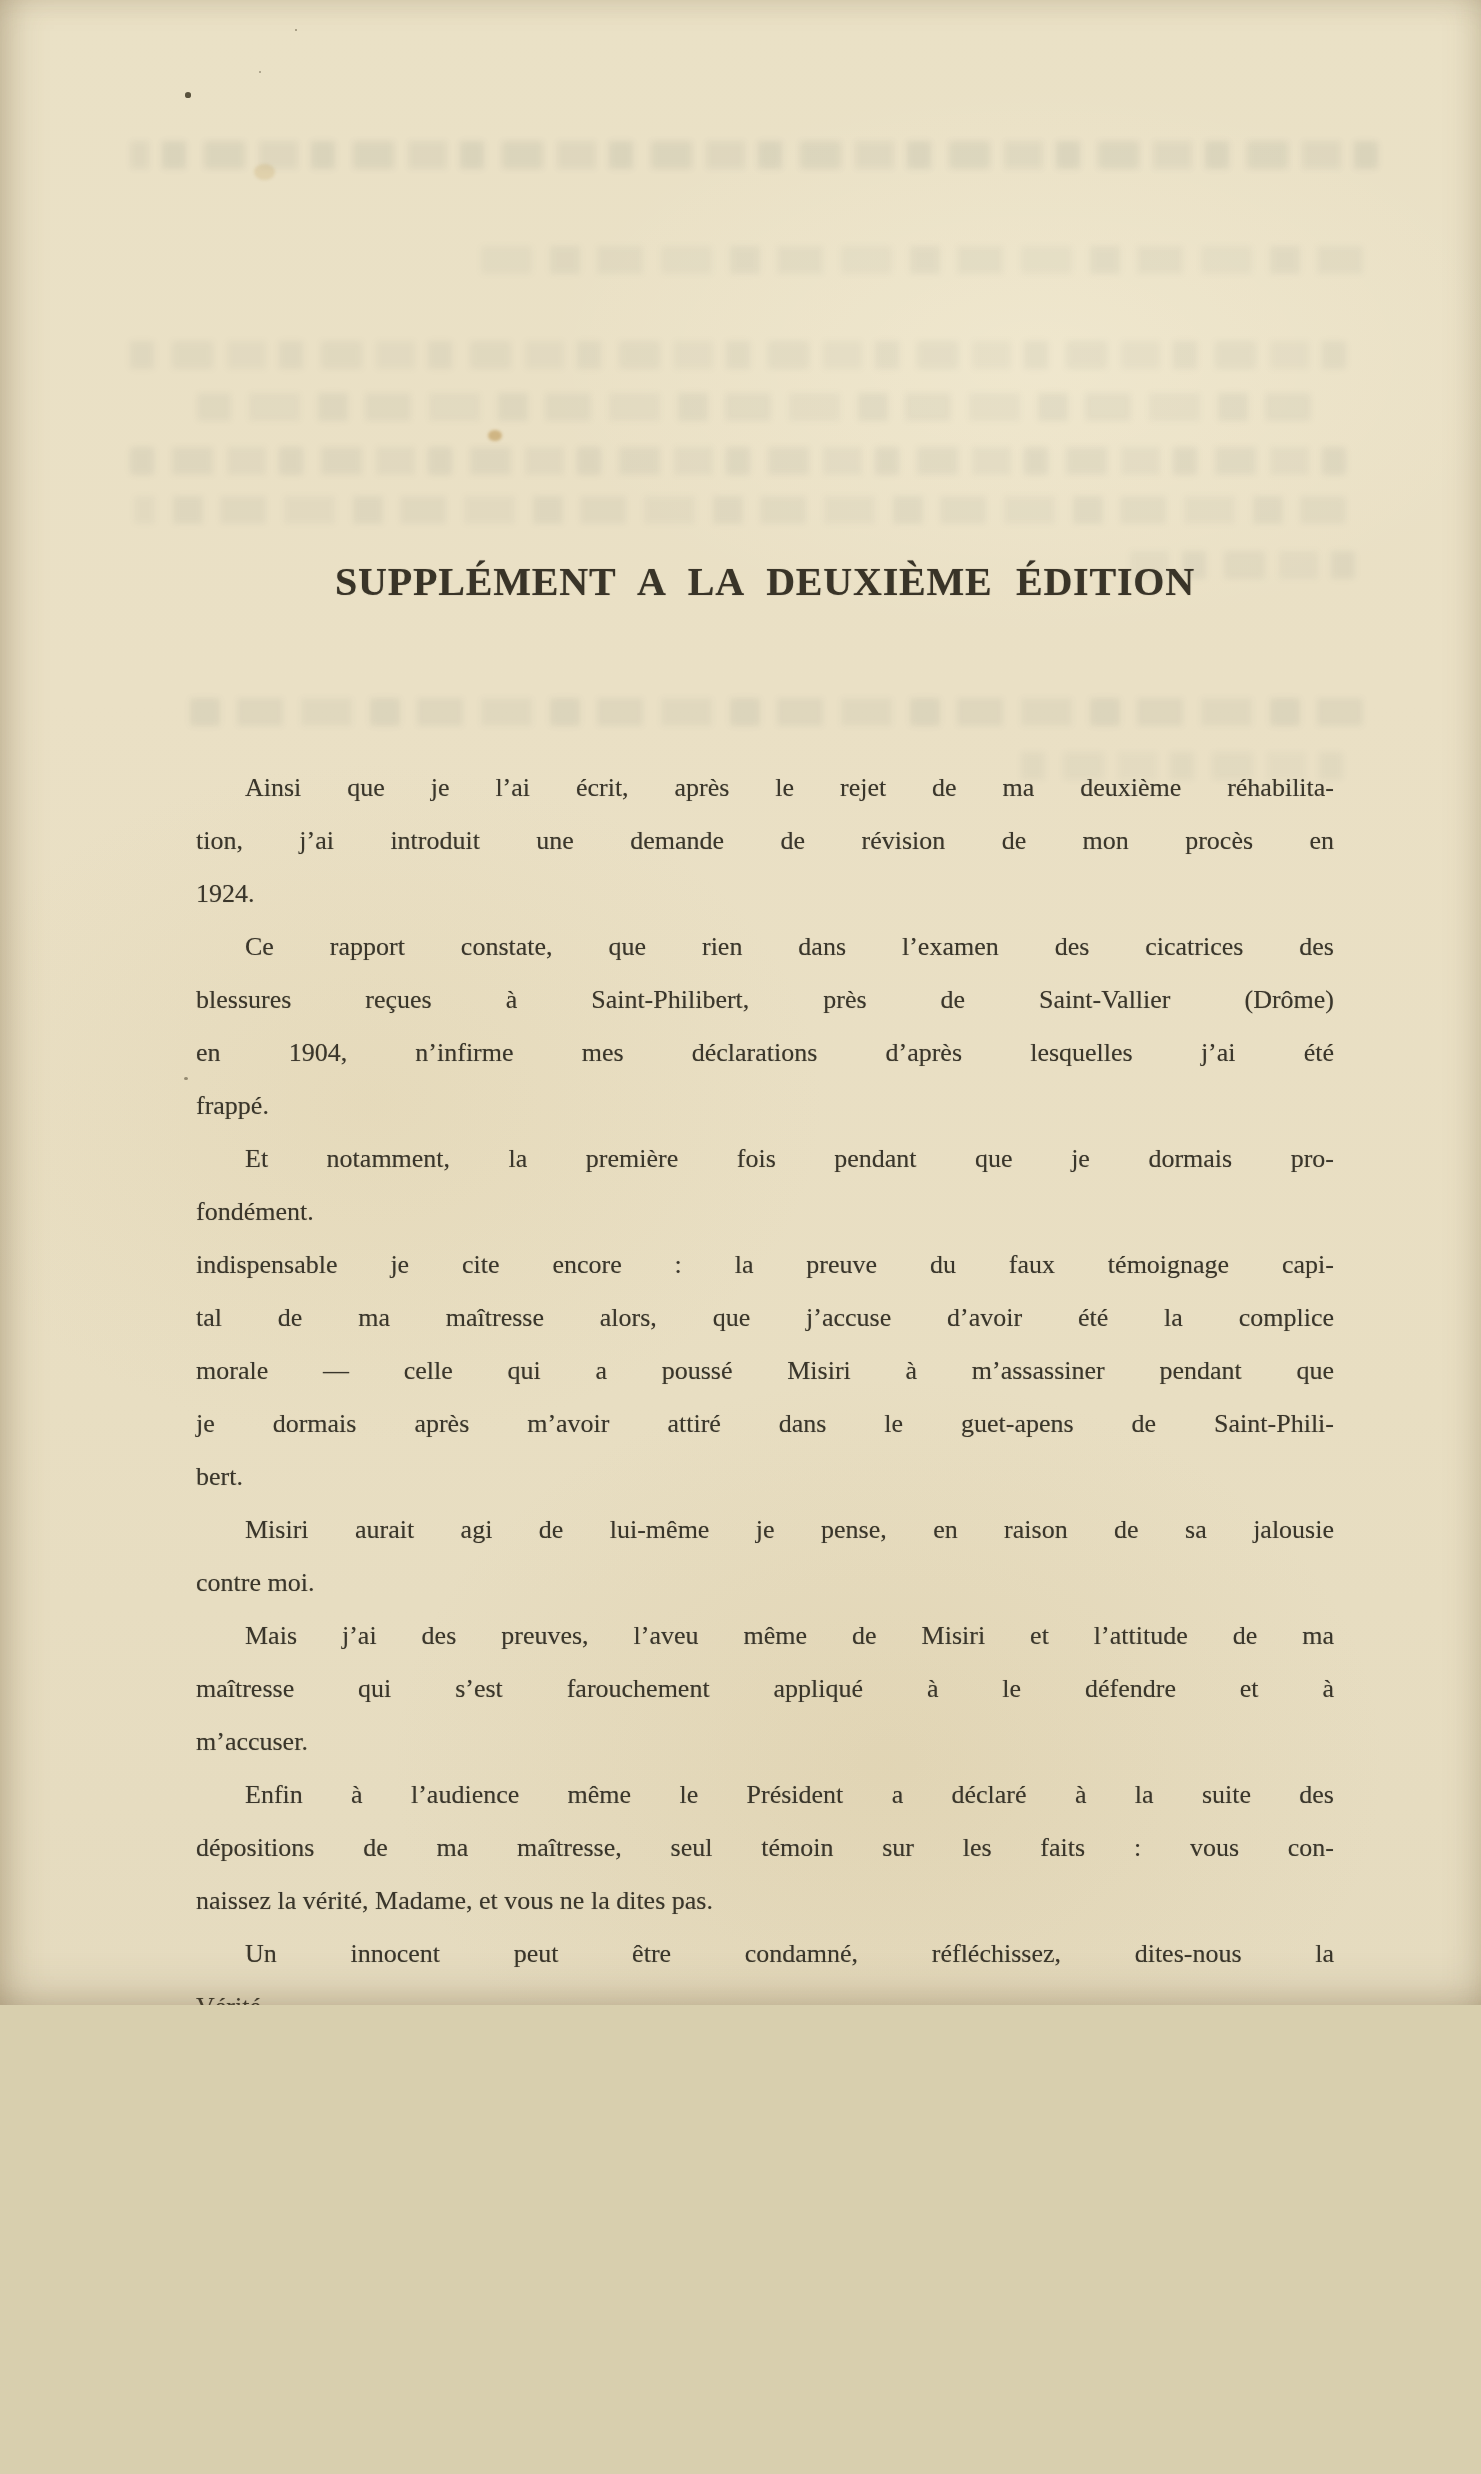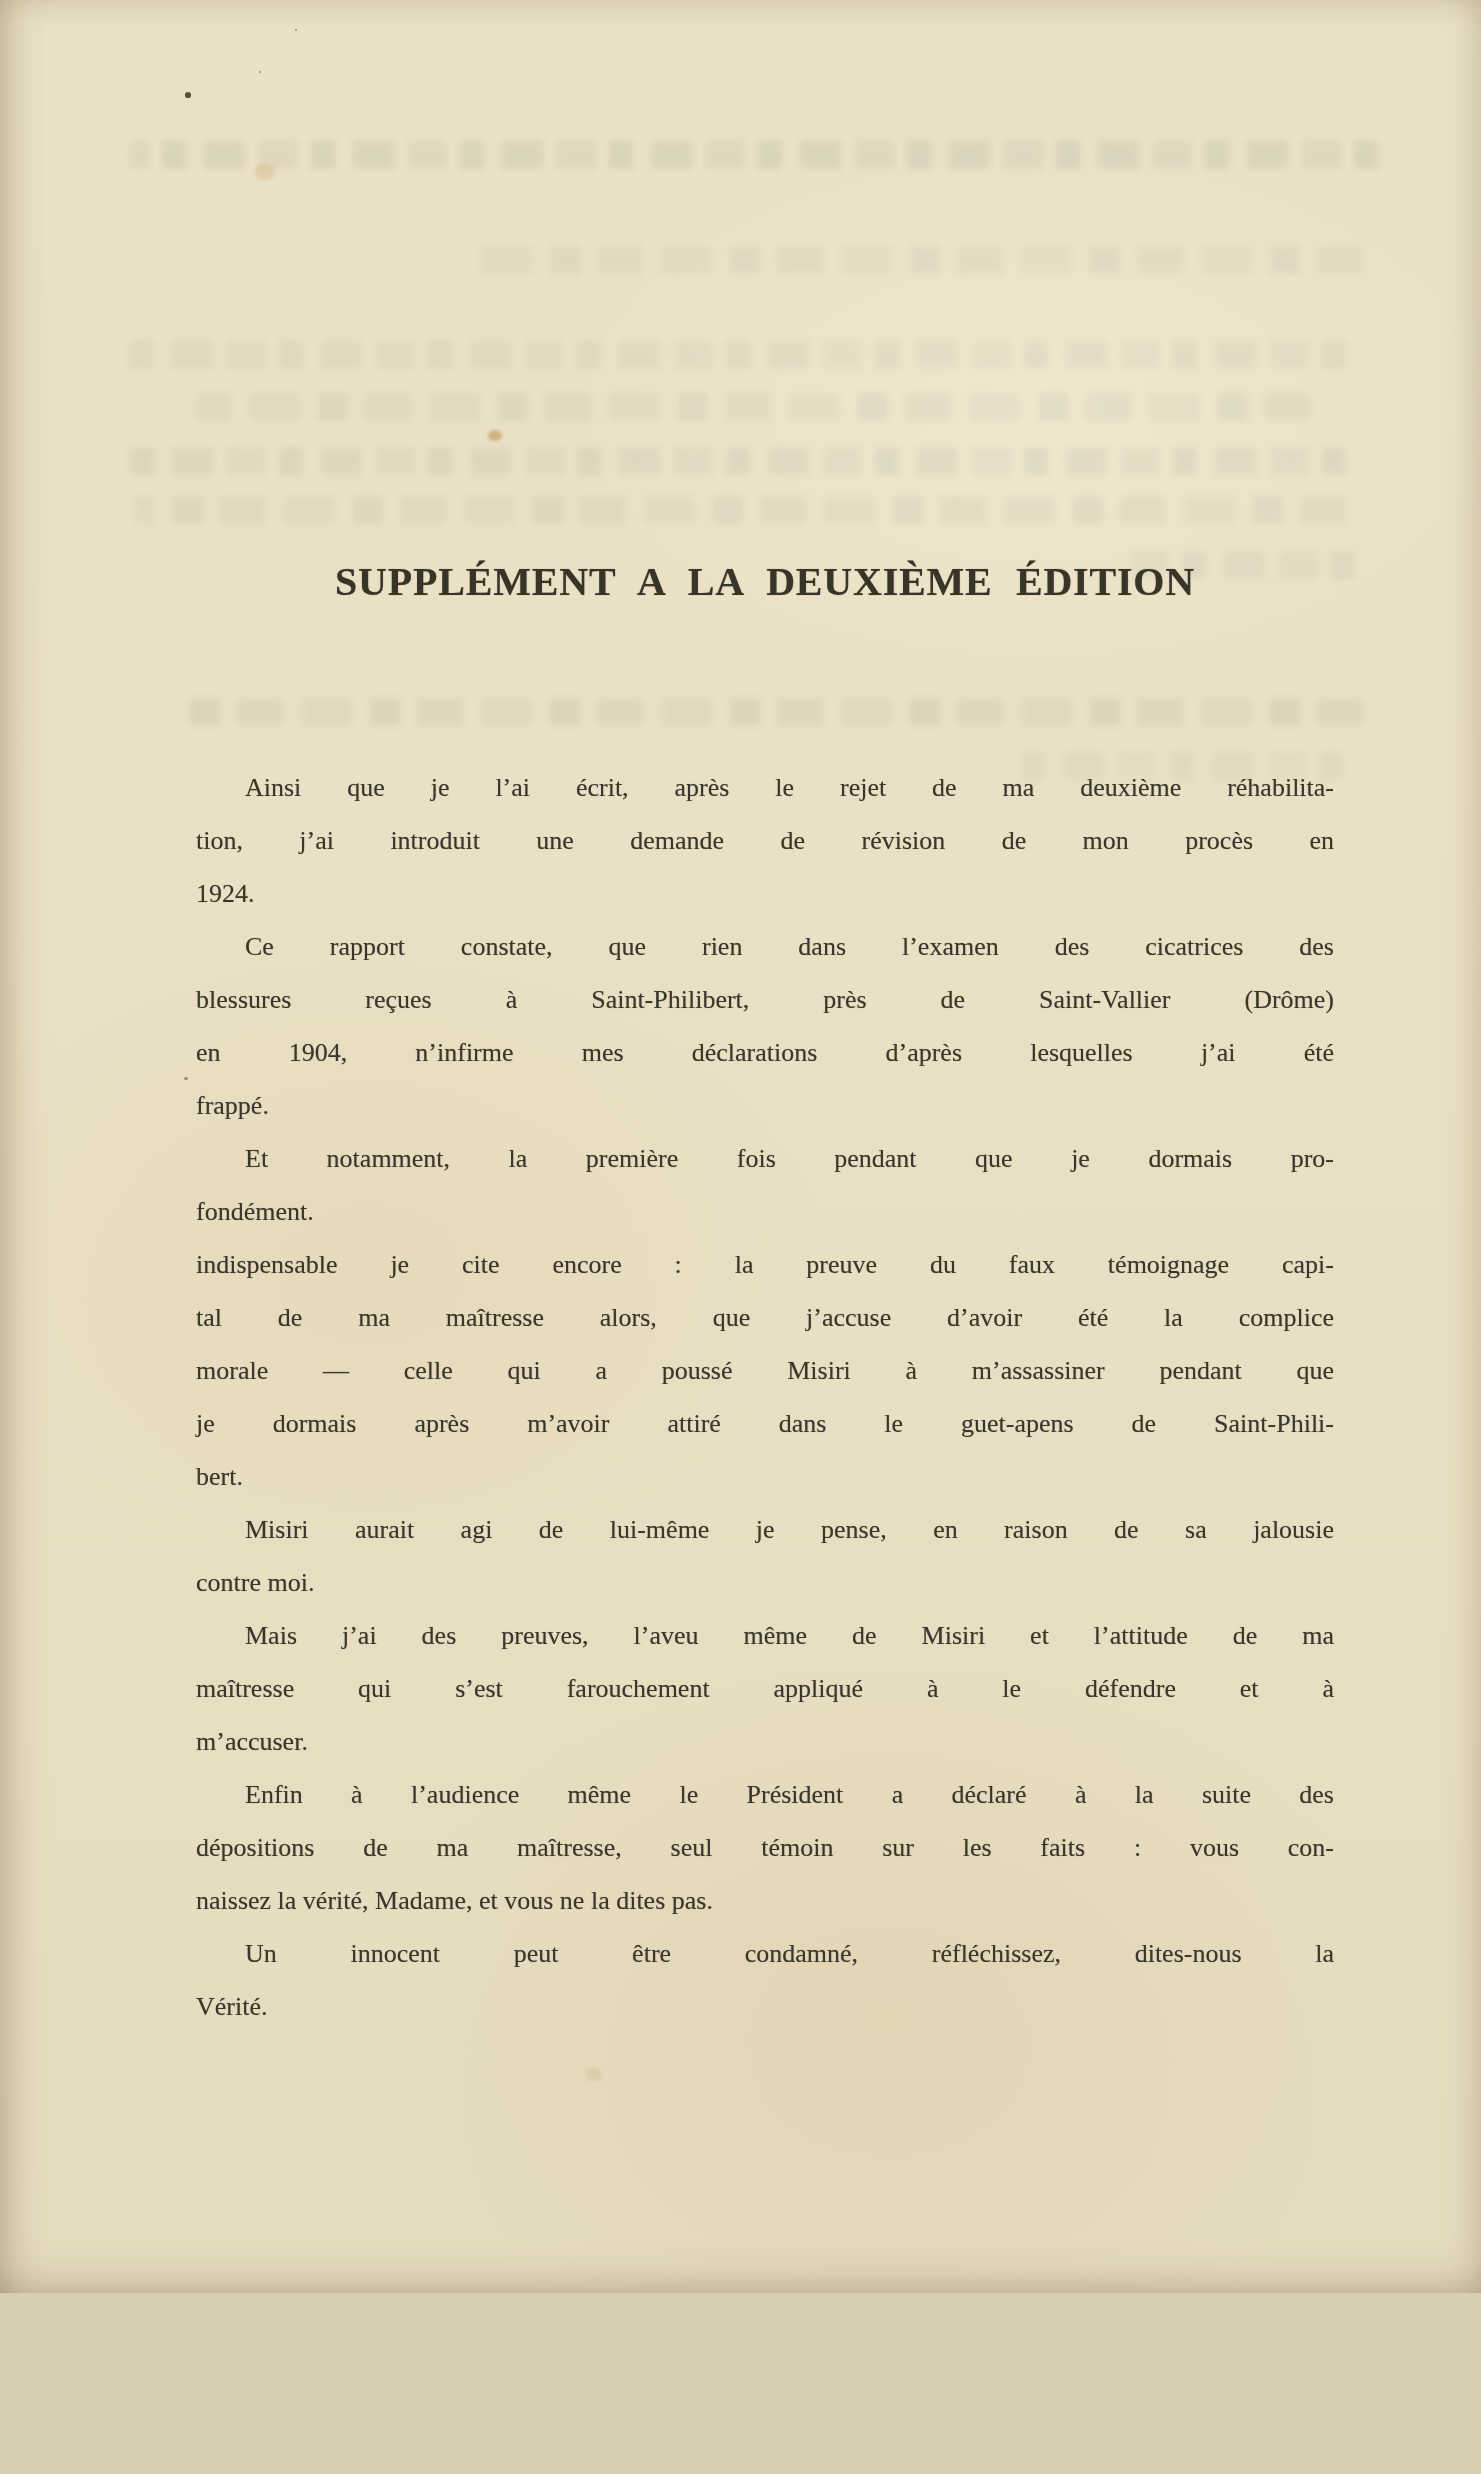--- a/index.html
+++ b/index.html
@@ -1,20 +1,20 @@
 <!DOCTYPE html>
 <html style="font-size:12.6px"><head>
 <meta charset="utf-8">
 <style>
   html, body { margin: 0; padding: 0; background: #d8cfae; }
 
   .page {
     position: relative;
     width: 1481px;
-    height: 2293px;
+    height: 2005px;
     margin: 0 auto;
     overflow: hidden;
     background:
       radial-gradient(711px 395px at 70% 18%, rgba(255,250,230,0.25), rgba(0,0,0,0) 70%),
       radial-gradient(632px 474px at 25% 55%, rgba(214,196,150,0.18), rgba(0,0,0,0) 72%),
       radial-gradient(711px 553px at 60% 88%, rgba(205,184,135,0.20), rgba(0,0,0,0) 70%),
       linear-gradient(180deg, #eae1c6 0%, #eae0c5 35%, #e8dec2 70%, #e5dbbf 100%);
     font-family: "Liberation Serif", "DejaVu Serif", serif;
     color: #3a362c;
   }

